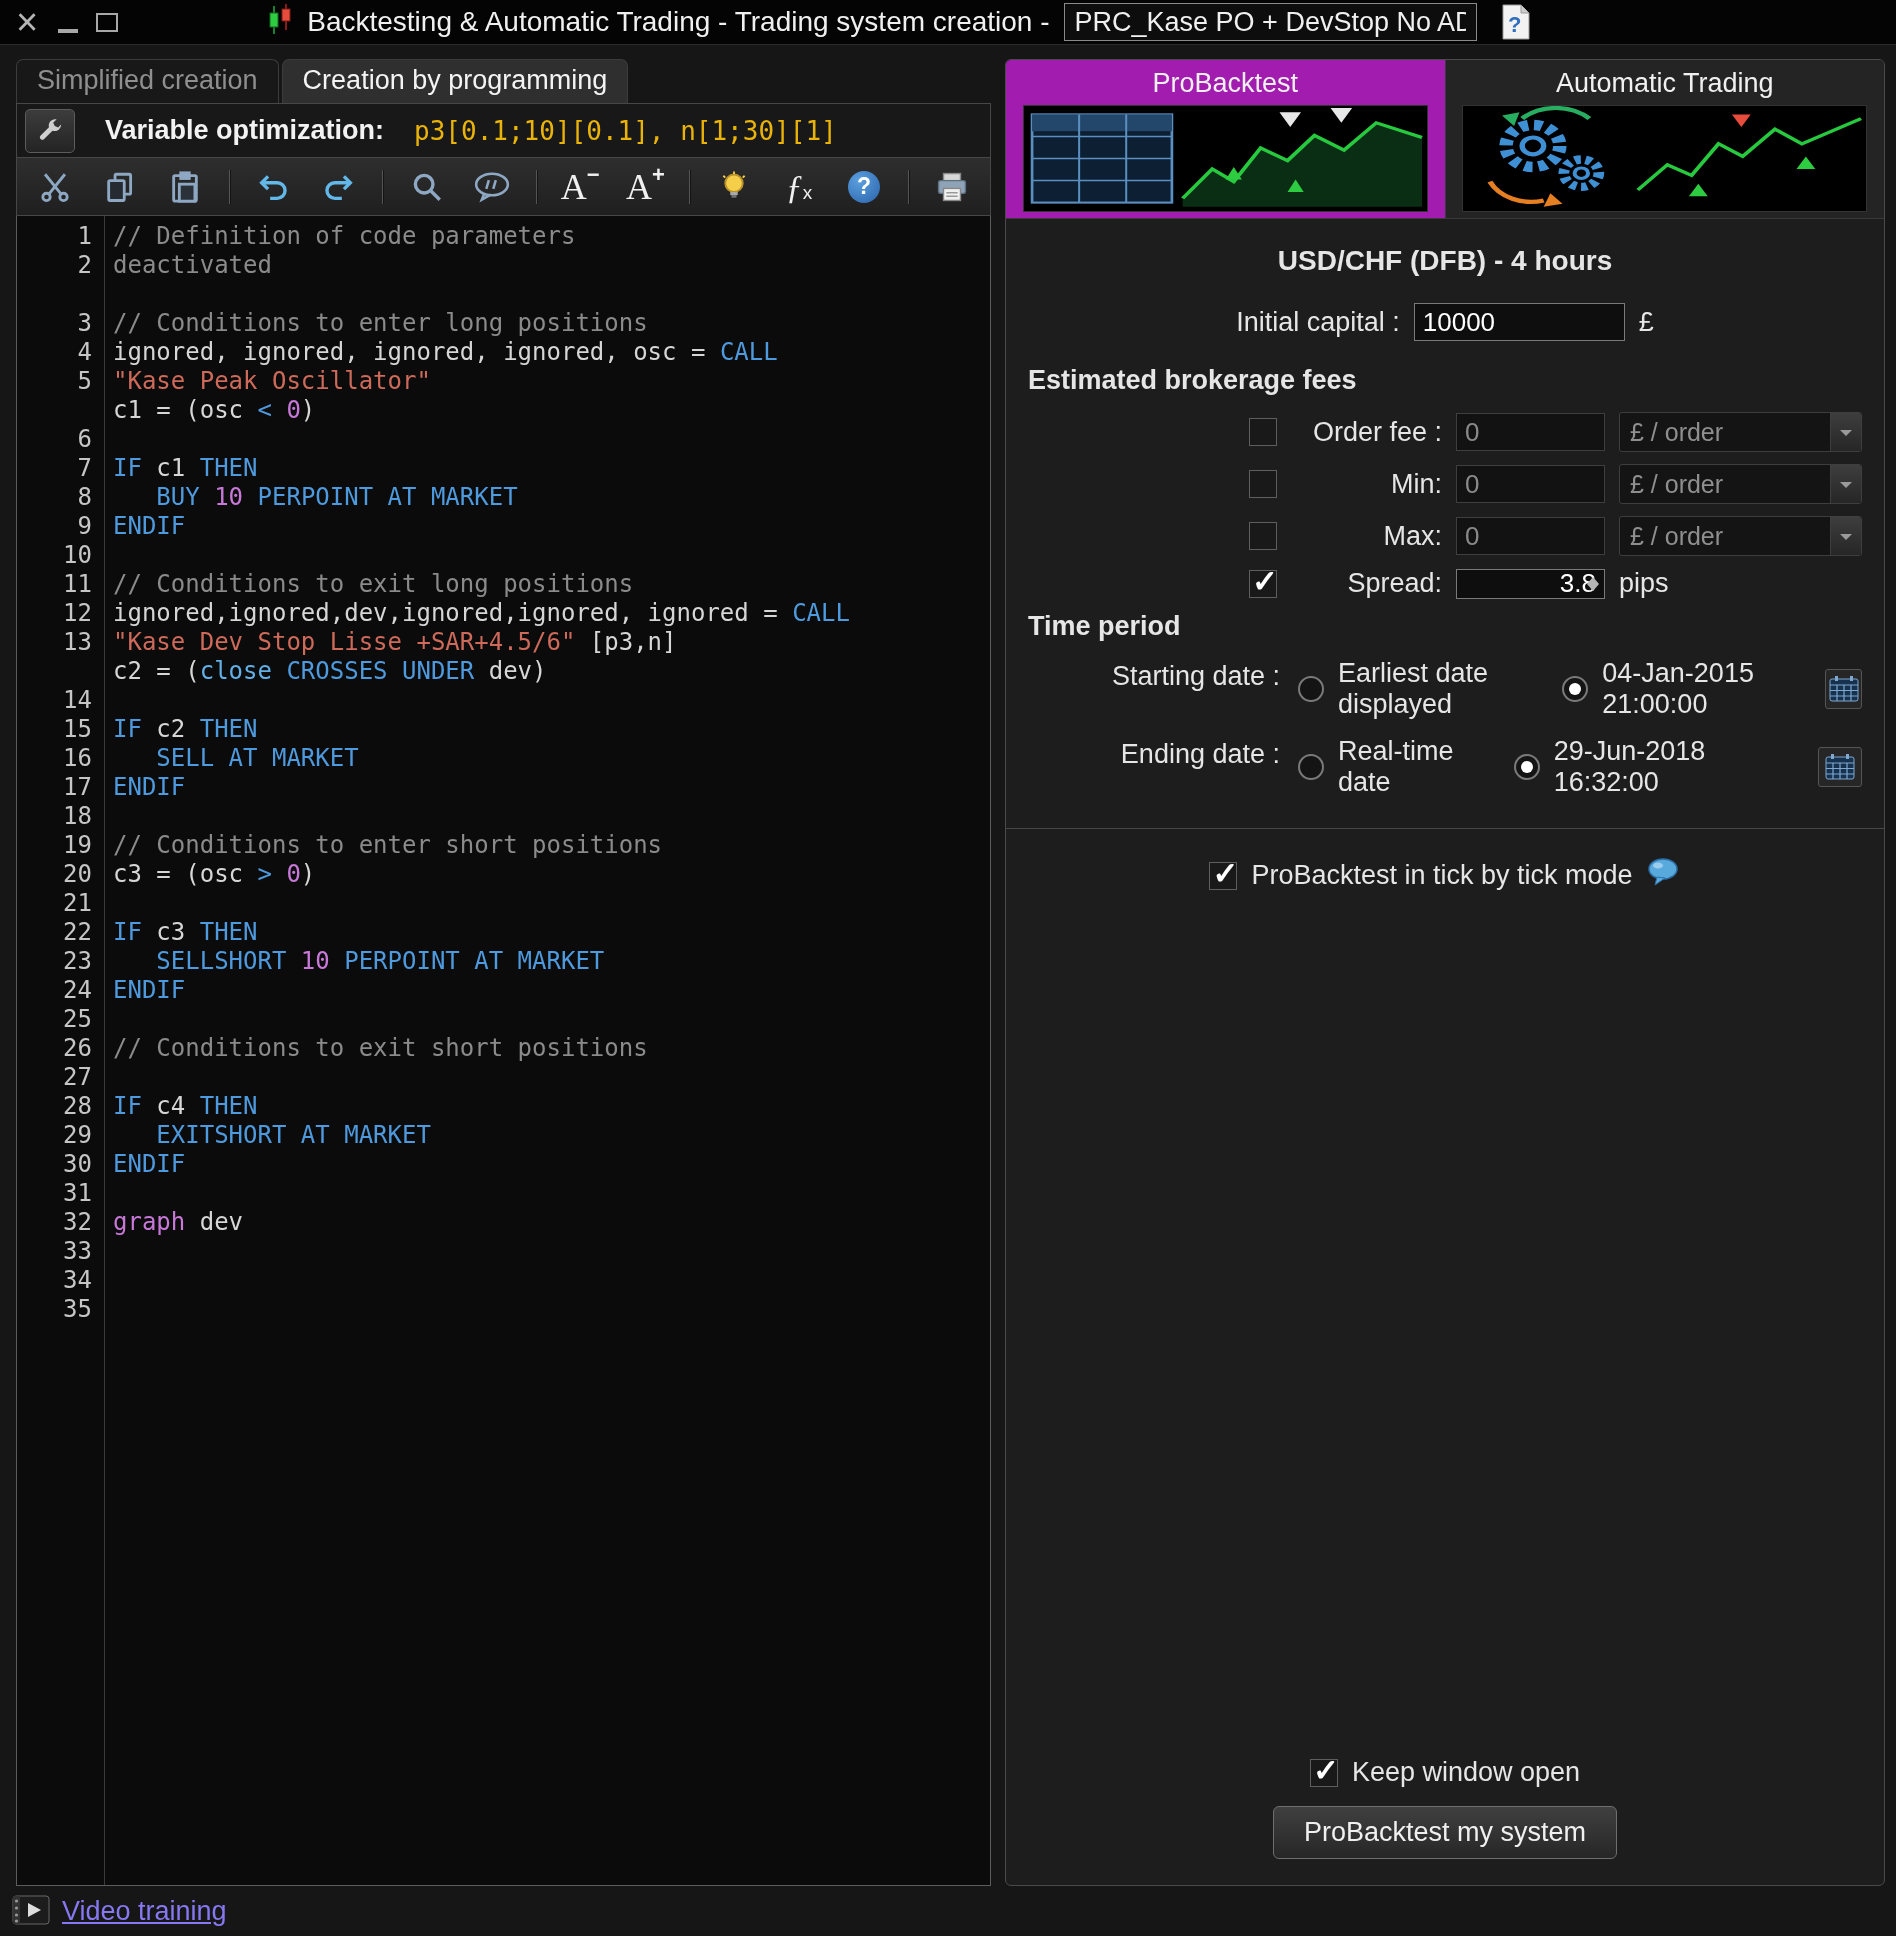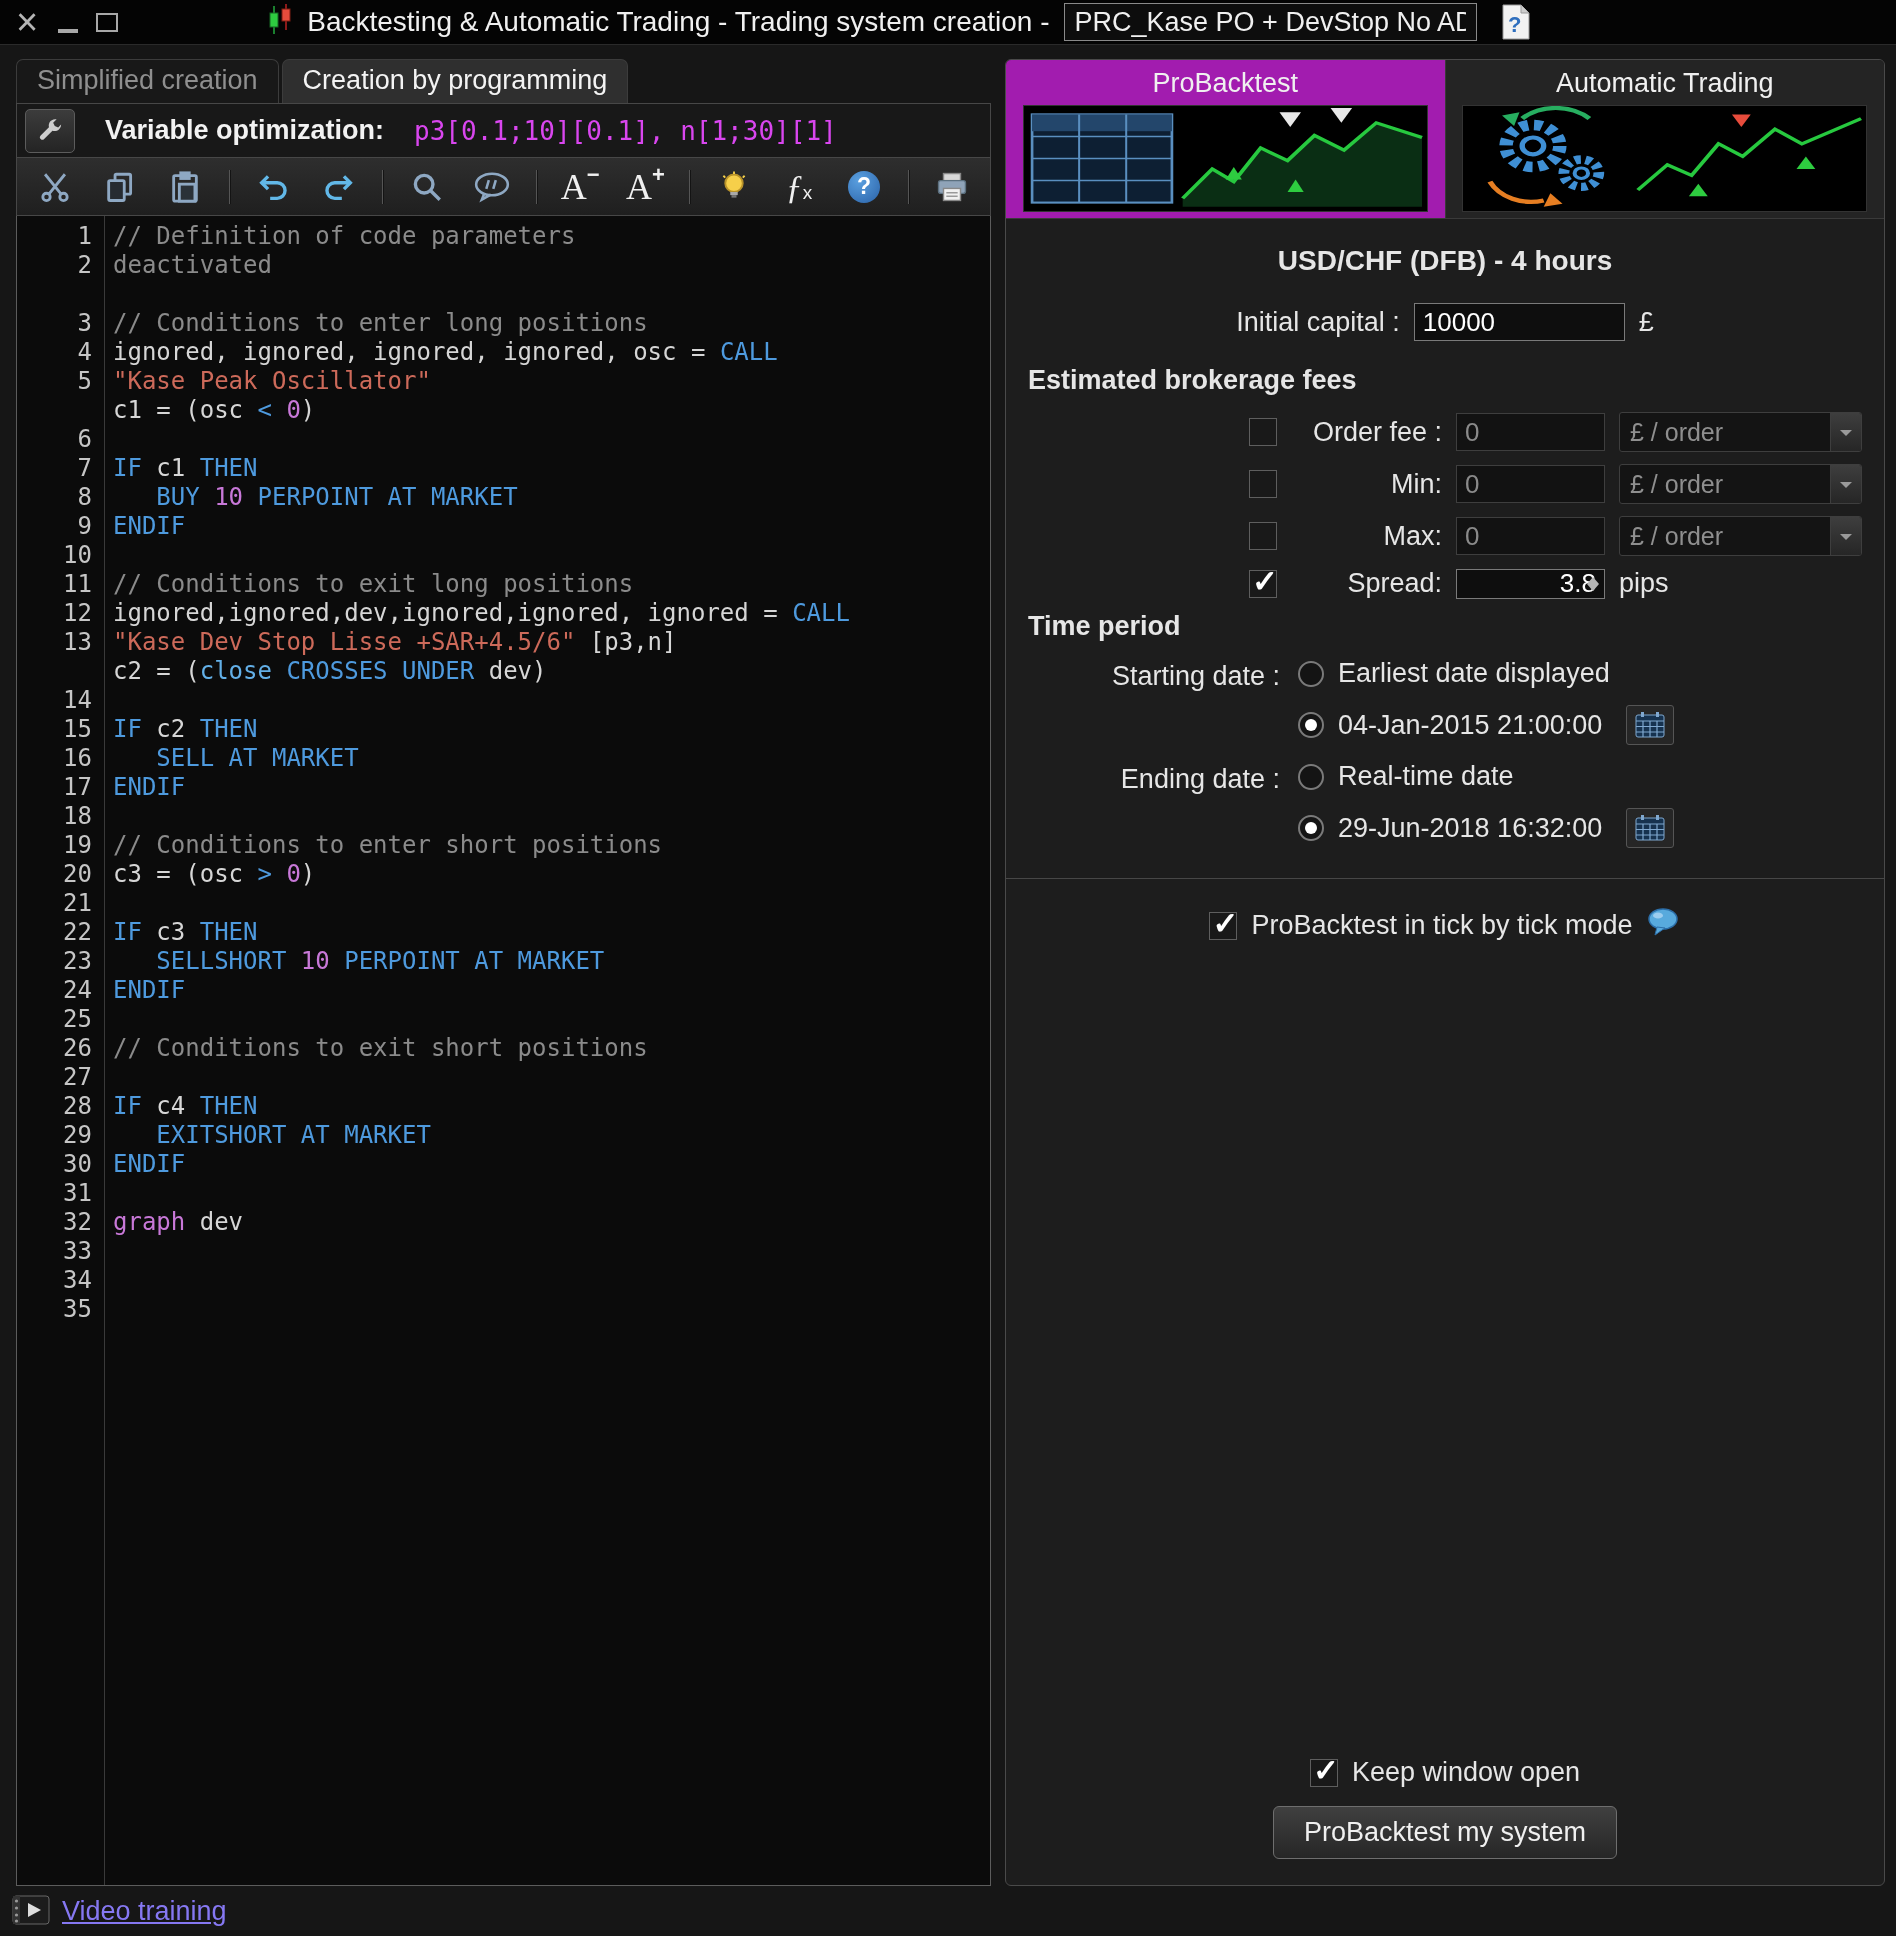--- a/index.html
+++ b/index.html
@@ -18,21 +18,21 @@
   .left-pane{width:975px;flex:none;display:flex;flex-direction:column;}
   
   .lt-tabs{display:flex;gap:3px;flex:none;}
   .lt-tab{font-size:27px;padding:5px 20px 7px;border:1px solid #3c3c3c;border-bottom:none;border-radius:7px 7px 0 0;cursor:default;}
   .lt-tab.inactive{background:#181818;color:#8f8f8f;}
   .lt-tab.active{background:#2f2f2f;color:#f4f4f4;}
   
   .opt-bar{height:53px;flex:none;background:#181818;border:1px solid #474747;display:flex;align-items:center;gap:30px;padding:0 8px;}
   .wrench-btn{width:48px;height:42px;background:linear-gradient(#3c3c3c,#242424);border:1px solid #5c5c5c;border-radius:5px;display:flex;align-items:center;justify-content:center;}
   .opt-label{font-weight:bold;font-size:27px;color:#f2f2f2;}
-  .opt-value{font-family:"DejaVu Sans Mono",monospace;font-size:26px;color:#d946ef;}
+  .opt-value{font-family:"DejaVu Sans Mono",monospace;font-size:26px;color:#eab308;}
   
   .toolbar{height:57px;flex:none;background:linear-gradient(#2e2e2e,#1f1f1f);border:1px solid #474747;border-top:none;display:flex;align-items:center;gap:22px;padding:0 16px;}
   .tool{width:44px;height:46px;display:flex;align-items:center;justify-content:center;}
   .tb-sep{width:1px;height:34px;background:#555;box-shadow:1px 0 0 #141414;}
   .bigA{font-family:"Liberation Serif",serif;font-size:36px;color:#f0f0f0;line-height:1;}
   .fsign{font-size:22px;color:#f0f0f0;position:relative;top:-12px;font-weight:bold;}
   .fx-f{font-family:"Liberation Serif",serif;font-style:italic;font-size:34px;color:#f0f0f0;}
   .fx-x{font-size:19px;color:#f0f0f0;position:relative;top:6px;}
   .help-circle{width:32px;height:32px;border-radius:50%;background:radial-gradient(circle at 35% 30%,#5aa0e0,#2a62a8);color:#fff;font-weight:bold;font-size:23px;display:flex;align-items:center;justify-content:center;}
   
@@ -74,21 +74,21 @@
   .dd-btn{width:30px;align-self:stretch;background:linear-gradient(#3e3e3e,#262626);border-left:1px solid #3e3e3e;display:flex;align-items:center;justify-content:center;}
   .dd-btn::after{content:"";border:6px solid transparent;border-top-color:#9a9a9a;margin-top:7px;}
   .spinbox{position:relative;width:149px;}
   .spin-input{width:149px;box-sizing:border-box;text-align:right;padding-right:28px;}
   .spin-arrows{position:absolute;right:4px;top:4px;bottom:4px;width:16px;display:flex;flex-direction:column;justify-content:space-between;align-items:center;}
   .spin-up{width:0;height:0;border:6px solid transparent;border-bottom:7px solid #b5b5b5;margin-top:-1px;}
   .spin-down{width:0;height:0;border:6px solid transparent;border-top:7px solid #b5b5b5;margin-bottom:-1px;}
   .unit{font-size:27px;}
   .date-block{display:flex;margin-bottom:16px;font-size:27px;}
   .date-label{width:252px;text-align:right;padding-right:18px;padding-top:3px;flex:none;}
-  .date-opts{display:flex;flex-direction:column;gap:16px;}
+  .date-opts{display:flex;flex-direction:row;gap:16px;}
   .date-opt{display:flex;align-items:center;gap:14px;}
   .cal-btn{width:46px;height:38px;background:#262626;border:1px solid #555;border-radius:3px;display:flex;align-items:center;justify-content:center;margin-left:10px;}
   .divider{border-top:1px solid #474747;margin-top:14px;flex:none;}
   .tick-row{display:flex;align-items:center;justify-content:center;gap:14px;margin-top:28px;font-size:27px;flex:none;}
   .flex-spacer{flex:1;}
   .keep-row{display:flex;align-items:center;justify-content:center;gap:14px;font-size:27px;margin-bottom:18px;flex:none;}
   .run-btn{align-self:center;margin-bottom:26px;font-size:27px;color:#f0f0f0;background:linear-gradient(#404040,#262626);border:1px solid #6e6e6e;border-radius:6px;padding:10px 30px;font-family:"Liberation Sans",sans-serif;}
   
   .footer{height:51px;display:flex;align-items:center;gap:12px;padding-left:12px;background:#161616;}
   .footer a{color:#8678f2;font-size:27px;text-decoration:underline;}

